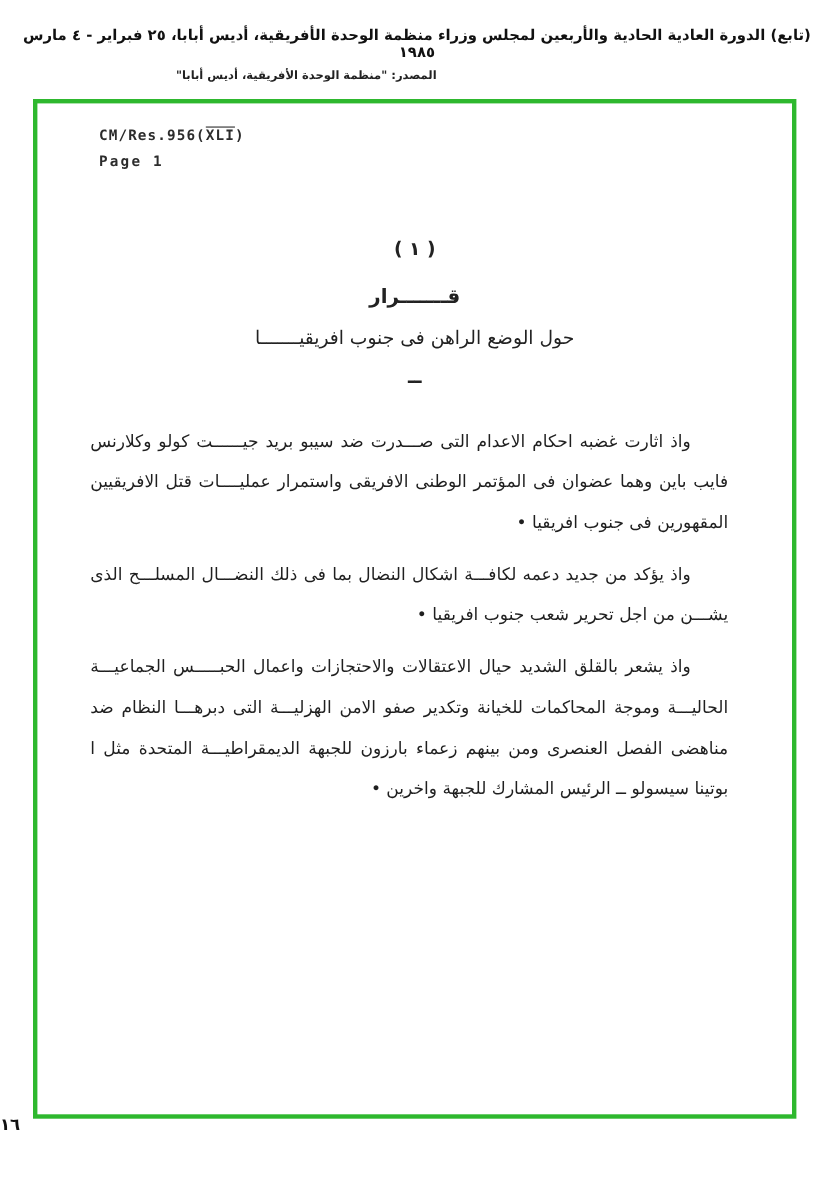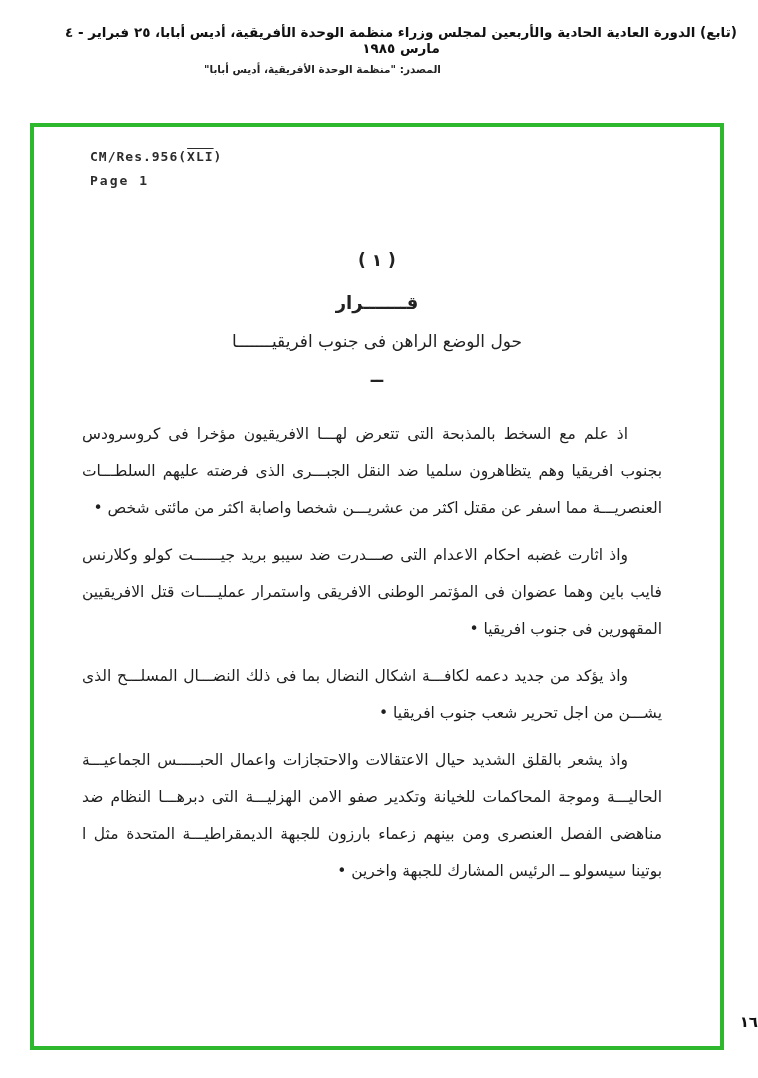--- a/index.html
+++ b/index.html
@@ -14,21 +14,20 @@
     background: #ffffff;
     font-family: "DejaVu Sans", sans-serif;
     color: #1b1b1b;
     overflow: hidden;
   }
 
   
   .top-header {
     direction: rtl;
     padding-top: 24px;
-    margin-left: 44px;
   }
   .top-header .line1 {
     text-align: center;
     font-size: 13.5px;
     font-weight: bold;
     color: #111;
     letter-spacing: 0.2px;
     padding: 0 14px;
   }
   .top-header .line2 {
@@ -43,21 +42,20 @@
   
   .scan-frame {
     position: absolute;
     left: 30px;
     top: 90px;
     width: 686px;
     height: 919px;
     border: 4px solid #2eb82e;
     background: #ffffff;
     box-sizing: content-box;
-    margin-top: 33px;
   }
   .scan-inner {
     position: relative;
     width: 100%;
     height: 100%;
     overflow: hidden;
   }
 
   .doc-ref-block {
     margin: 22px 0 0 56px;
@@ -117,21 +115,21 @@
     text-indent: 34px;
     text-align: justify;
   }
 
   
   .footer-page-number {
     position: absolute;
     left: 0;
     right: 0;
     top: 1013px;
-    text-align: right;
+    text-align: left;
     font-size: 15px;
     font-weight: bold;
     color: #111;
   }
 </style>
 </head>
 <body>
 
 <div class="page">
 
@@ -150,21 +148,20 @@
 
       <div class="center-block item-number">( ١ )</div>
 
       <div class="center-block doc-title">قـــــــرار</div>
 
       <div class="center-block doc-subtitle">حول الوضع الراهن فى جنوب افريقيـــــــا</div>
 
       <div class="center-block separator">ــ</div>
 
       <div class="doc-body">
-        <p>اذ علم مع السخط بالمذبحة التى تتعرض لهـــا الافريقيون مؤخرا فى كروسرودس بجنوب افريقيا وهم يتظاهرون سلميا ضد النقل الجبـــرى الذى فرضته عليهم السلطـــات العنصريـــة مما اسفر عن مقتل اكثر من عشريـــن شخصا واصابة اكثر من مائتى شخص •</p>
         <p>واذ اثارت غضبه احكام الاعدام التى صـــدرت ضد سيبو بريد جيــــــت كولو وكلارنس فايب باين وهما عضوان فى المؤتمر الوطنى الافريقى واستمرار عمليــــات قتل الافريقيين المقهورين فى جنوب افريقيا •</p>
         <p>واذ يؤكد من جديد دعمه لكافـــة اشكال النضال بما فى ذلك النضـــال المسلـــح الذى يشـــن من اجل تحرير شعب جنوب افريقيا •</p>
         <p>واذ يشعر بالقلق الشديد حيال الاعتقالات والاحتجازات واعمال الحبـــــس الجماعيـــة الحاليـــة وموجة المحاكمات للخيانة وتكدير صفو الامن الهزليـــة التى دبرهـــا النظام ضد مناهضى الفصل العنصرى ومن بينهم زعماء بارزون للجبهة الديمقراطيـــة المتحدة مثل ا بوتينا سيسولو ــ الرئيس المشارك للجبهة واخرين •</p>
       </div>
 
     </div>
   </div>
 
   <div class="footer-page-number">١٦</div>
 

